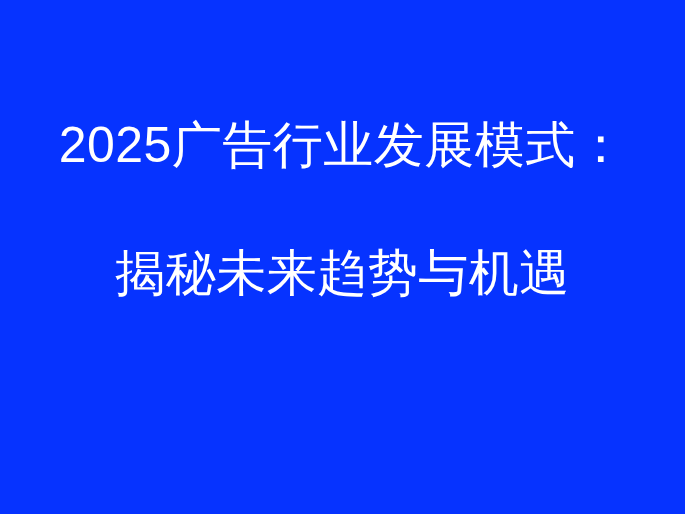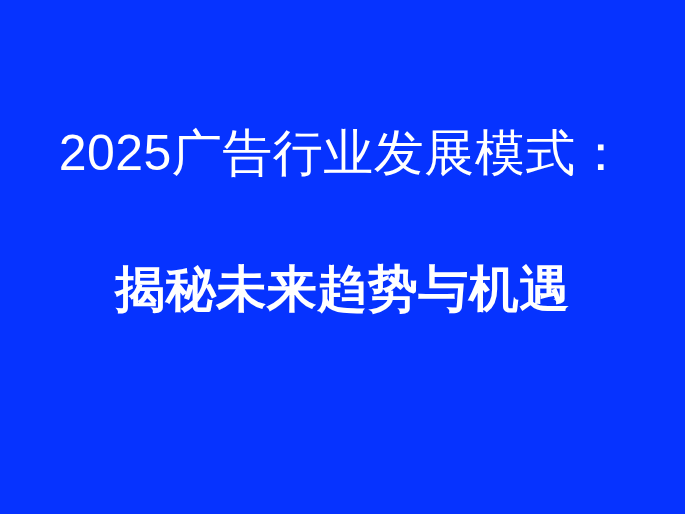--- a/index.html
+++ b/index.html
@@ -27,21 +27,21 @@
   .title-block {
     position: absolute;
     left: 0;
     top: 0;
     width: 685px;
     height: 514px;
     display: flex;
     flex-direction: column;
     align-items: center;
     justify-content: flex-start;
-    padding: 12px;
+    padding: 4px;
     box-sizing: border-box;
   }
 
   .title-line {
     width: 100%;
     text-align: center;
     color: #FFFFFF;
     font-family: "Liberation Sans", "DejaVu Sans", sans-serif;
     font-weight: 400;
     font-size: 50px;
@@ -53,22 +53,21 @@
   .title-line-1 {
     margin-top: 112px;
   }
 
   .title-spacer {
     height: 62px;
     width: 100%;
   }
 
   .title-line-2 {
-    margin-top: 16px;
-    font-weight: bold;
+    margin-top: 8px;
   }
 </style>
 </head>
 <body>
 
 <div id="slide-root" style="background: rgb(6, 51, 255);">
 
   <div class="title-block">
 
     <div class="title-line title-line-1" style="color: rgb(255, 255, 255);">2025广告行业发展模式：</div>

